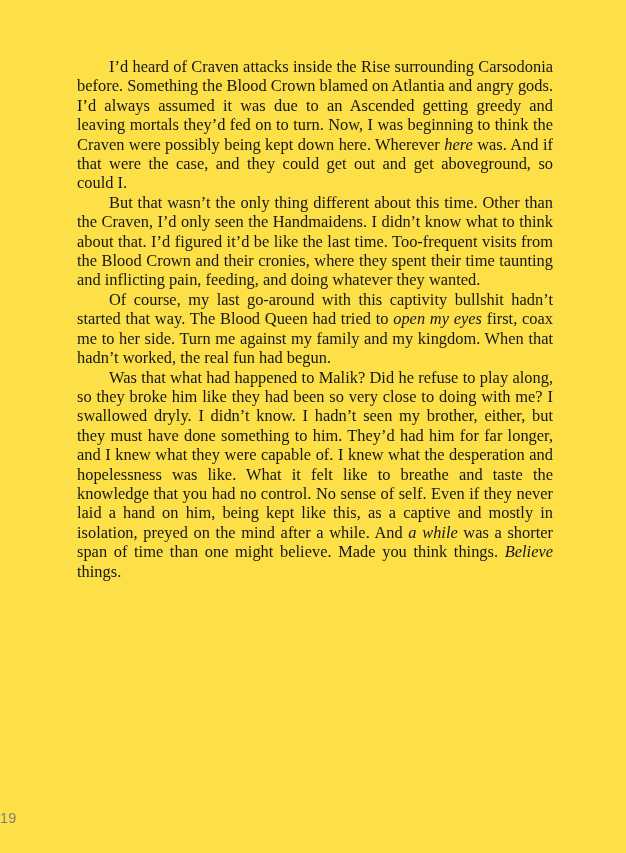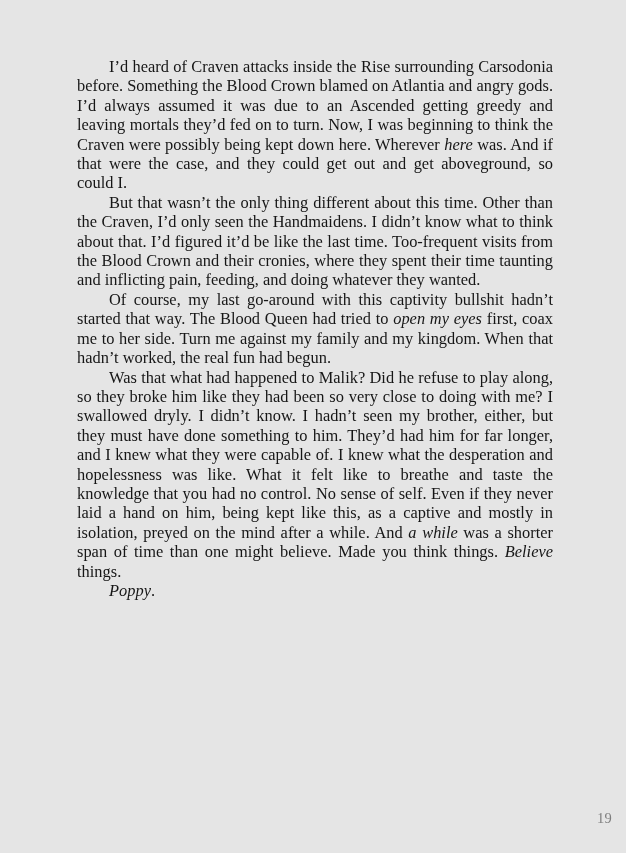--- a/index.html
+++ b/index.html
@@ -13,21 +13,21 @@
     font-family: "Liberation Serif", "DejaVu Serif", serif;
     overflow: hidden;
     position: relative;
   }
   .page {
     position: absolute;
     left: 0;
     top: 0;
     width: 626px;
     height: 853px;
-    background: #e5e5e5;
+    background: #fde047;
   }
   .text-block {
     position: absolute;
     left: 77px;
     top: 57px;
     width: 476px;
   }
   .para {
     margin: 0;
     text-indent: 32px;
@@ -42,35 +42,34 @@
     word-spacing: 0px;
   }
   .para i, .para em {
     font-style: italic;
   }
   .page-number {
     position: absolute;
     left: 0;
     top: 810px;
     width: 612px;
-    text-align: right;
-    font-family: Liberation Serif, serif;
+    text-align: left;
+    font-family: Liberation Sans, sans-serif;
     font-size: 14.5px;
     color: #7e7e7e;
     letter-spacing: 0.3px;
   }
 </style>
 </head>
 <body>
 
 <div class="page">
 
   <div class="text-block">
     <p class="para"><span>I’d heard of Craven attacks inside the Rise surrounding Carsodonia before. Something the Blood Crown blamed on Atlantia and angry gods. I’d always assumed it was due to an Ascended getting greedy and leaving mortals they’d fed on to turn. Now, I was beginning to think the Craven were possibly being kept down here. Wherever </span><i>here</i><span> was. And if that were the case, and they could get out and get aboveground, so could I.</span></p>
     <p class="para"><span>But that wasn’t the only thing different about this time. Other than the Craven, I’d only seen the Handmaidens. I didn’t know what to think about that. I’d figured it’d be like the last time. Too-frequent visits from the Blood Crown and their cronies, where they spent their time taunting and inflicting pain, feeding, and doing whatever they wanted.</span></p>
     <p class="para"><span>Of course, my last go-around with this captivity bullshit hadn’t started that way. The Blood Queen had tried to </span><i>open my eyes</i><span> first, coax me to her side. Turn me against my family and my kingdom. When that hadn’t worked, the real fun had begun.</span></p>
     <p class="para"><span>Was that what had happened to Malik? Did he refuse to play along, so they broke him like they had been so very close to doing with me? I swallowed dryly. I didn’t know. I hadn’t seen my brother, either, but they must have done something to him. They’d had him for far longer, and I knew what they were capable of. I knew what the desperation and hopelessness was like. What it felt like to breathe and taste the knowledge that you had no control. No sense of self. Even if they never laid a hand on him, being kept like this, as a captive and mostly in isolation, preyed on the mind after a while. And </span><i>a while</i><span> was a shorter span of time than one might believe. Made you think things. </span><i>Believe</i><span> things.</span></p>
-    <p class="para"><i>Poppy</i><span>.</span></p>
   </div>
 
   <div class="page-number">19</div>
 
 </div>
 
 </body></html>

